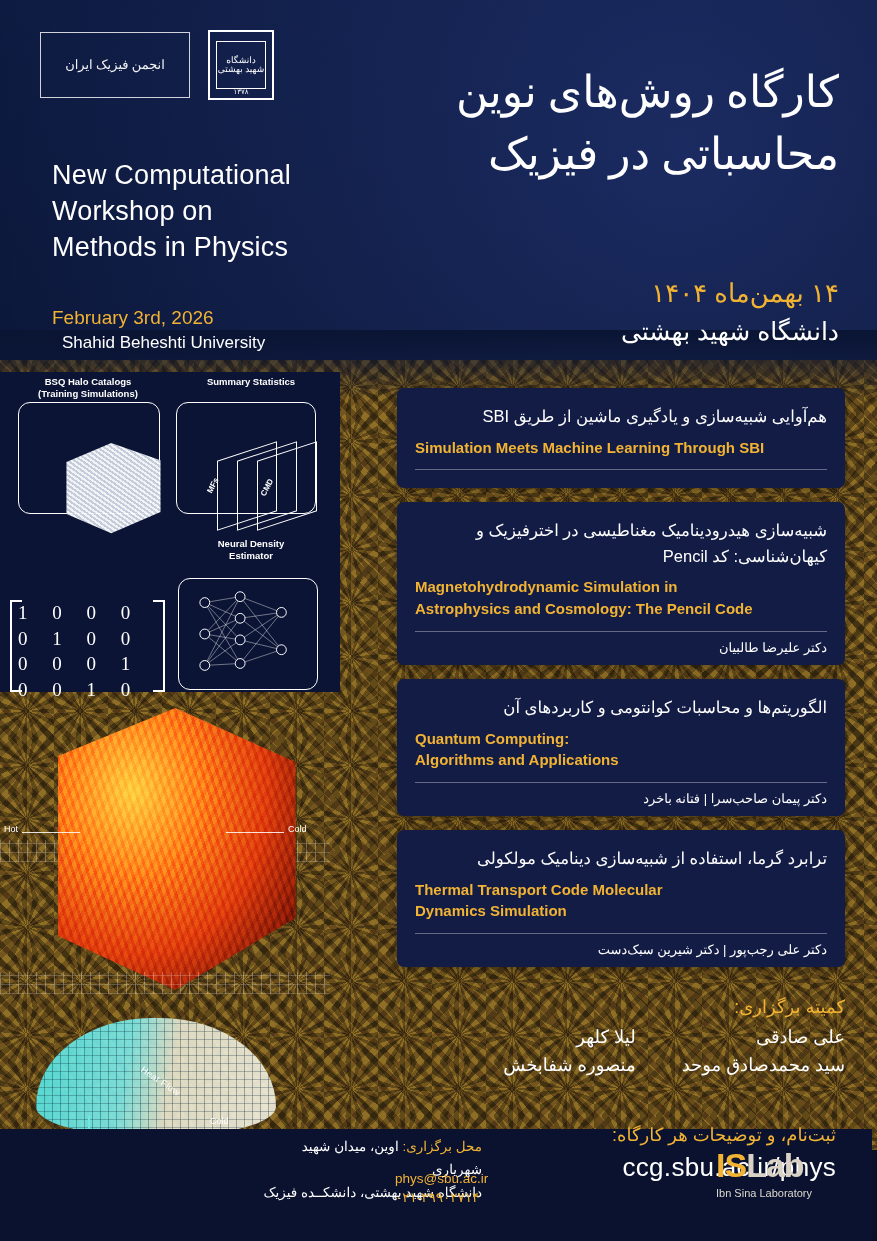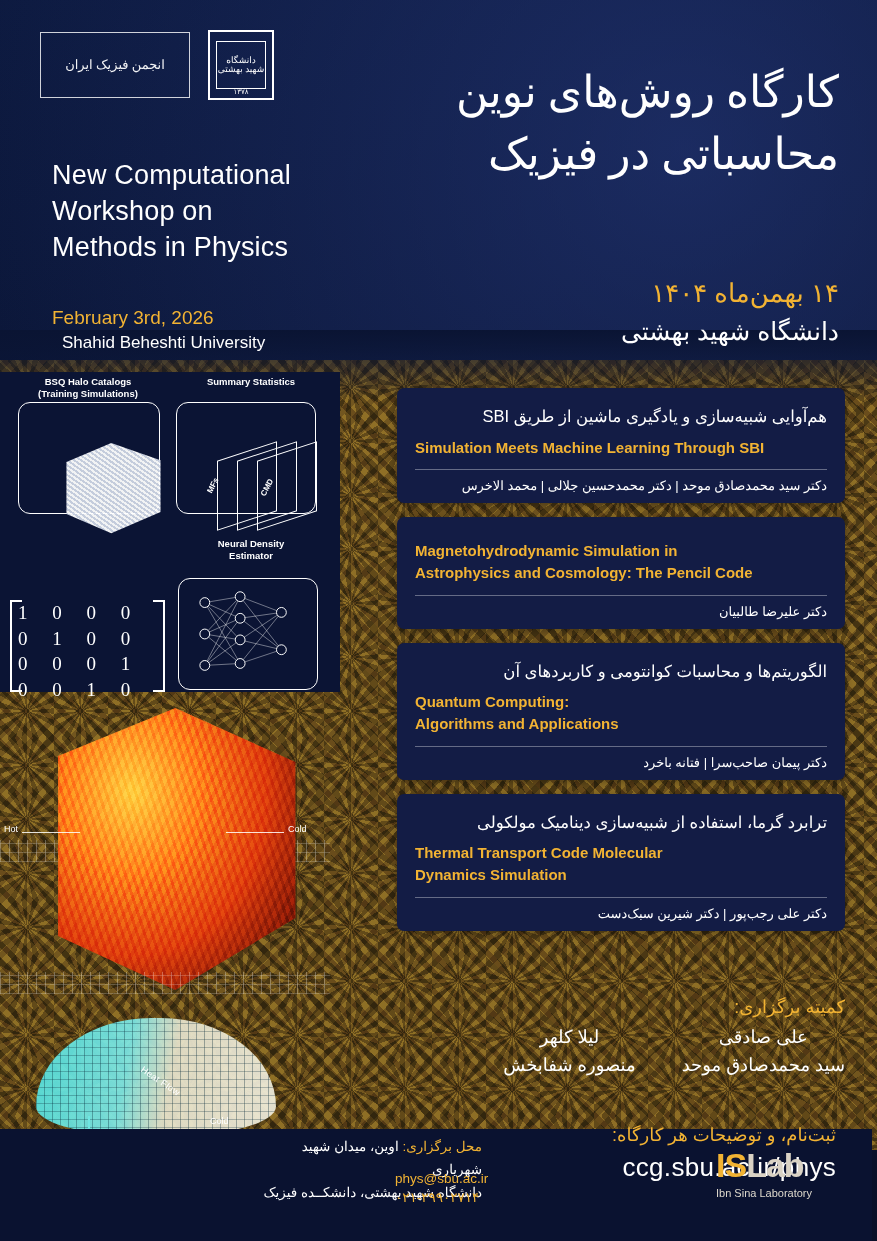--- a/index.html
+++ b/index.html
@@ -158,21 +158,21 @@
   .card .fa { color:#fff; font-size:16.5px; line-height:1.55; text-align:right; }
   .card .en { color:#f2b333; font-size:15px; line-height:1.45; direction:ltr; text-align:left; margin-top:7px; font-weight:700; }
   .card .sep { height:1px; background:rgba(255,255,255,.35); margin:11px 0 8px; }
   .card .people { color:#fff; font-size:13px; text-align:right; }
 
   
   .committee { position:absolute; right:32px; top:996px; width:448px; text-align:right; }
   .committee .ct { color:#f2b333; font-size:18px; margin-bottom:8px; }
   .committee .grid { display:flex; justify-content:flex-start; gap:46px; }
   .committee .col { display:flex; flex-direction:column; gap:6px; }
-  .committee .nm { color:#fff; font-size:18px;text-align:center; }
+  .committee .nm { color:#fff; font-size:18px; }
 
   
   .footer { position:absolute; left:0; right:5px; bottom:0; height:112px; background:#0a1230; }
   .reg { position:absolute; right:36px; bottom:58px; text-align:right; }
   .reg .rl { color:#f2b333; font-size:18px; }
   .reg .url { color:#fff; font-size:26px; direction:ltr; text-align:right; margin-top:6px; letter-spacing:.3px; }
   .venue { position:absolute; right:390px; bottom:36px; width:230px; text-align:right; }
   .venue .v1 { font-size:13.5px; line-height:1.7; }
   .venue .v1 b { color:#f2b333; font-weight:400; }
   .venue .v2 { font-size:13.5px; line-height:1.7; color:#fff; }
@@ -307,24 +307,24 @@
       <div class="dlabel" style="left:58px; top:150px; color:#f2b333;">Hot</div>
     </div>
   </div>
 
   <div class="cards">
 
     <div class="card">
       <div class="fa">هم‌آوایی شبیه‌سازی و یادگیری ماشین از طریق SBI</div>
       <div class="en">Simulation Meets Machine Learning Through SBI</div>
       <div class="sep"></div>
-      <div class="people">دکتر سید محمدصادق موحد | دکتر محمدحسین جلالی | محمد الاخرس</div>
     </div>
 
     <div class="card">
+      <div class="fa">شبیه‌سازی هیدرودینامیک مغناطیسی در اخترفیزیک و کیهان‌شناسی: کد Pencil</div>
       <div class="en">Magnetohydrodynamic Simulation in</div>
       <div class="en" style="margin-top:0">Astrophysics and Cosmology: The Pencil Code</div>
       <div class="sep"></div>
       <div class="people">دکتر علیرضا طالبیان</div>
     </div>
 
     <div class="card">
       <div class="fa">الگوریتم‌ها و محاسبات کوانتومی و کاربردهای آن</div>
       <div class="en">Quantum Computing:</div>
       <div class="en" style="margin-top:0">Algorithms and Applications</div>

